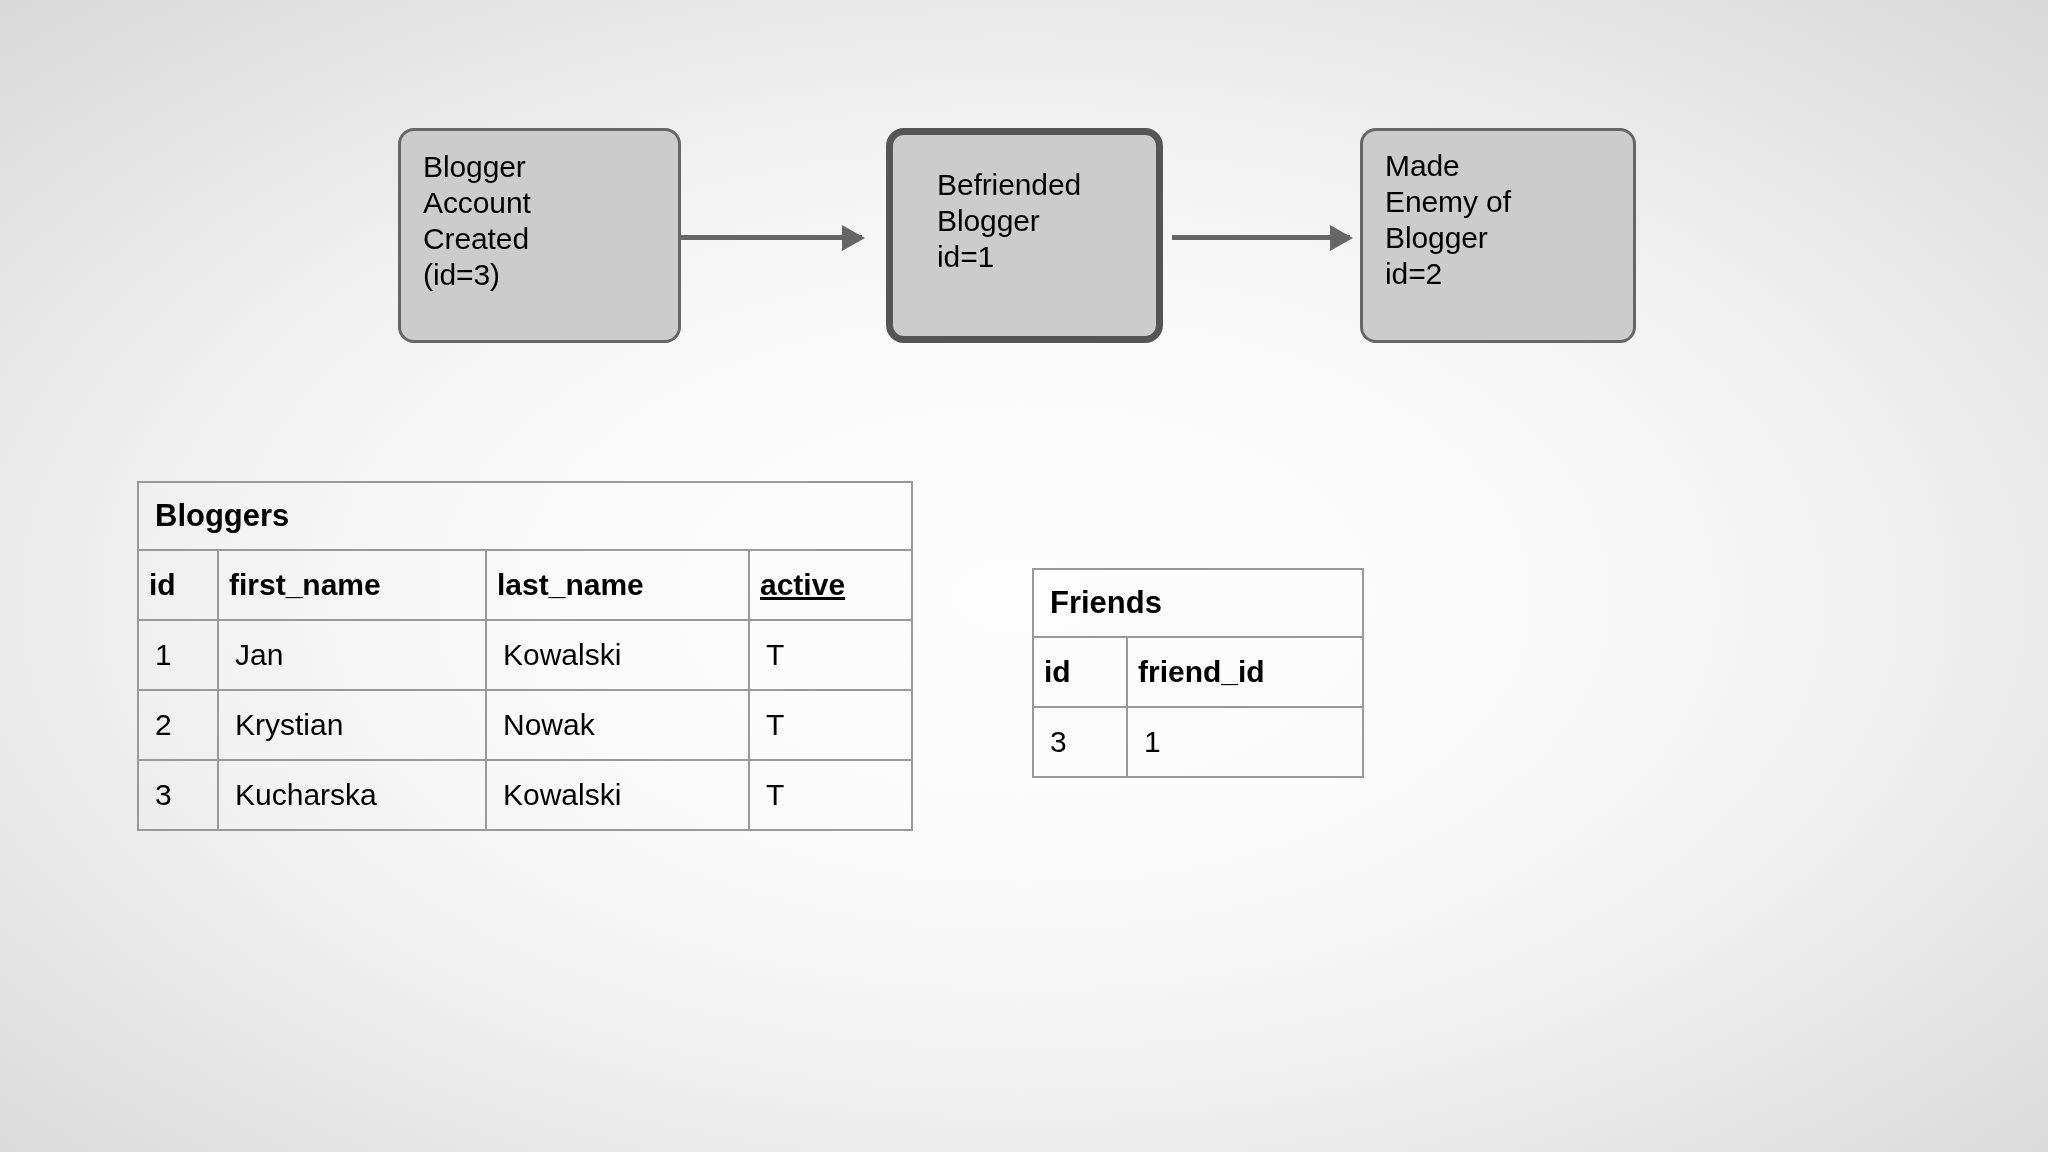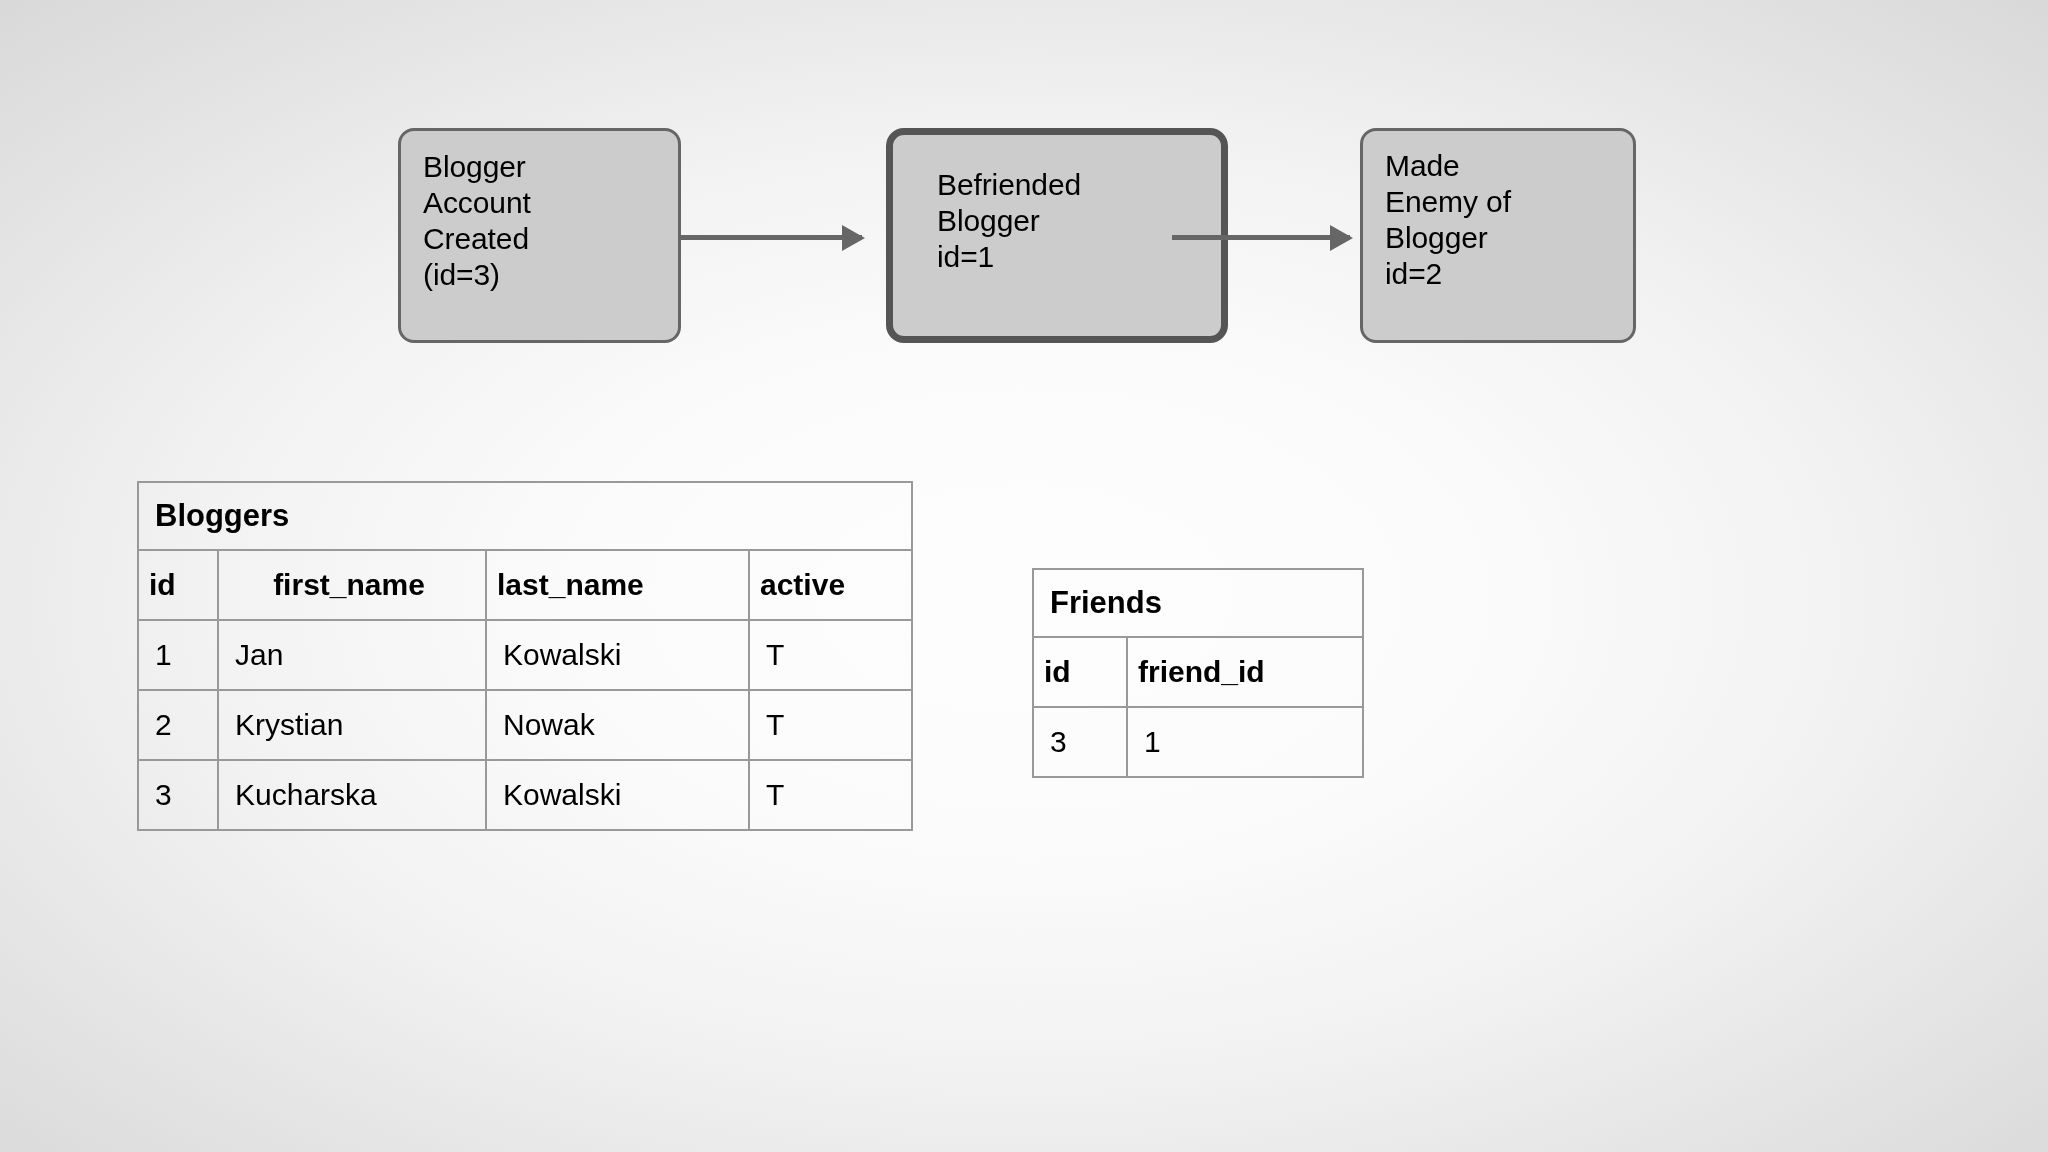--- a/index.html
+++ b/index.html
@@ -34,21 +34,21 @@
     white-space: pre-line;
     letter-spacing: -0.1px;
   }
   .flow-box.selected {
     border-width: 7px;
     border-color: #555555;
     border-radius: 18px;
   }
 
   .box-1 { left: 398px; top: 128px; width: 283px; height: 215px; padding-top: 18px; }
-  .box-2 { left: 886px; top: 128px; width: 342px; height: 215px; padding-top: 32px; padding-left: 44px; }
+  .box-2 { left: 886px; top: 128px; width: 277px; height: 215px; padding-top: 32px; padding-left: 44px; }
   .box-3 { left: 1360px; top: 128px; width: 276px; height: 215px; padding-top: 17px; }
 
   
   .arrow {
     position: absolute;
     height: 5px;
     background: #666666;
   }
   .arrow::after {
     content: "";
@@ -90,23 +90,23 @@
     font-weight: bold;
     height: 68px;
     padding-left: 10px;
   }
   .db-table .data-cell {
     height: 68px;
   }
 
   .tbl-bloggers { left: 137px; top: 481px; }
   .tbl-bloggers .c-id    { width: 52px; }
-  .tbl-bloggers .c-first { width: 240px; text-align: center; }
+  .tbl-bloggers .c-first { width: 240px; }
   .tbl-bloggers .c-last  { width: 235px; }
-  .tbl-bloggers .c-active{ width: 135px; }
+  .tbl-bloggers .c-active{ width: 135px; text-decoration: underline; }
 
   .tbl-friends { left: 1032px; top: 568px; }
   .tbl-friends .c-id     { width: 66px; }
   .tbl-friends .c-fid    { width: 208px; }
 
   .tbl-enemies { left: 1497px; top: 568px; }
   .tbl-enemies .c-id     { width: 66px; }
   .tbl-enemies .c-eid    { width: 202px; }
 </style>
 </head>

